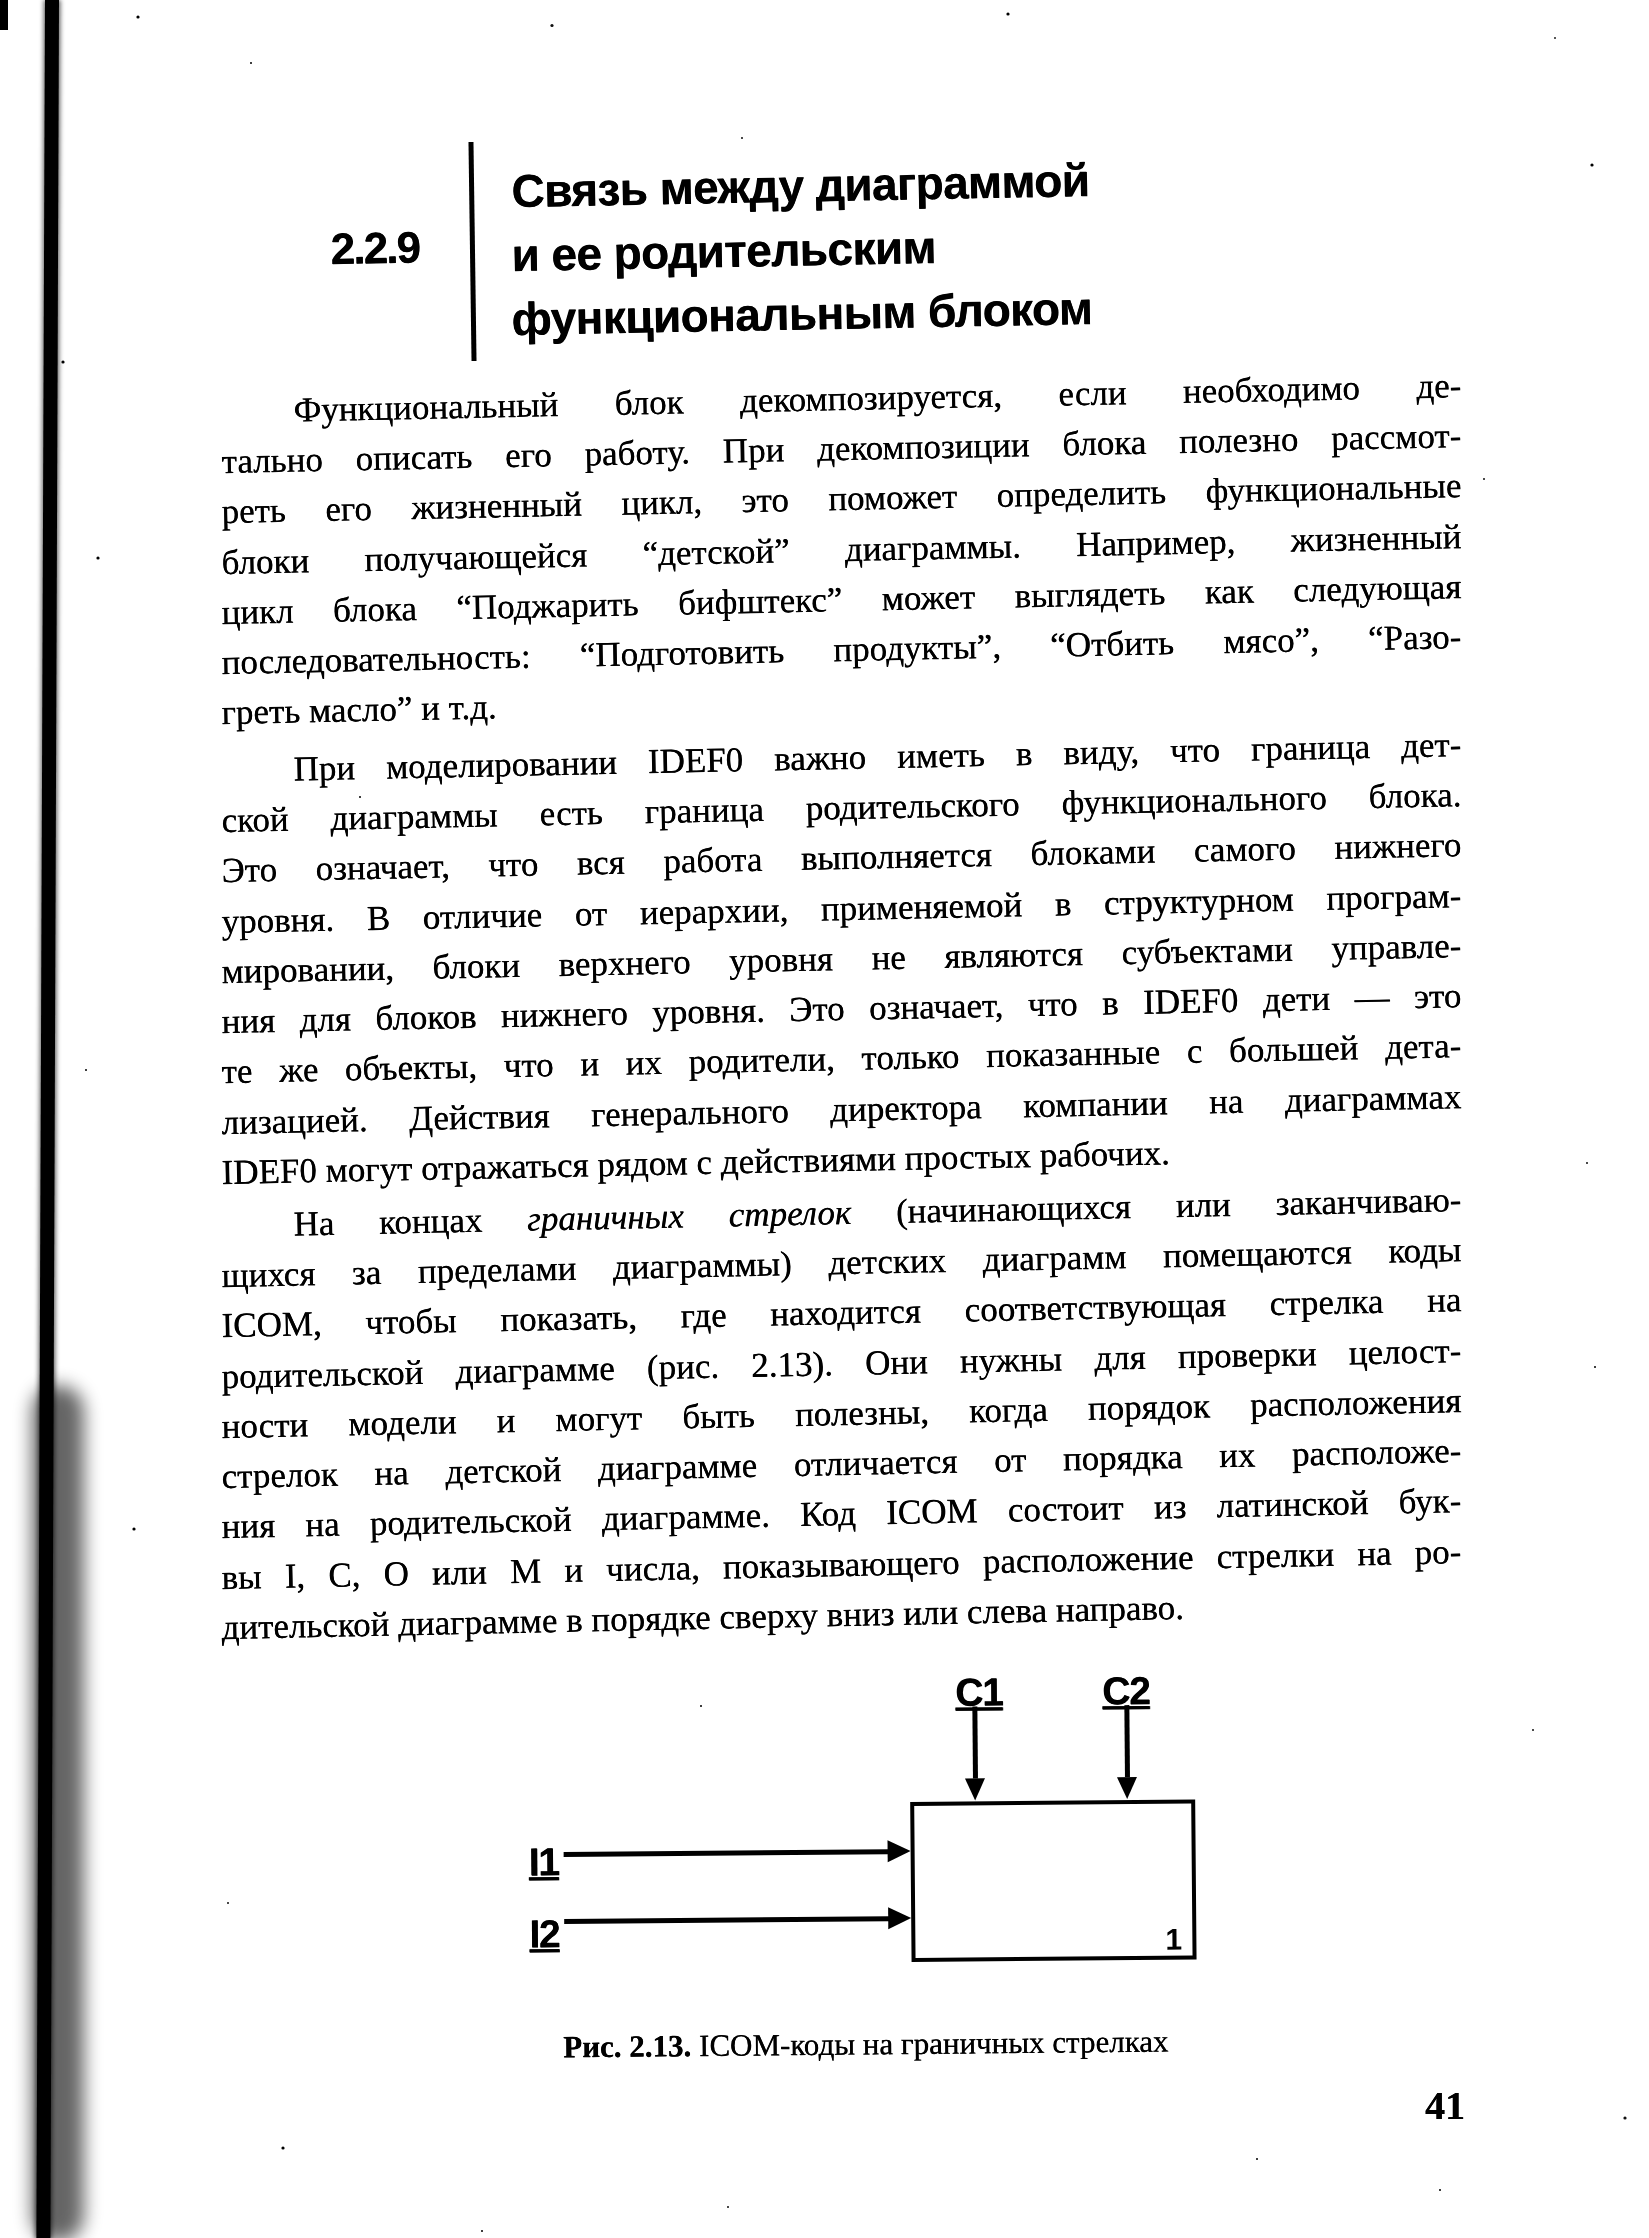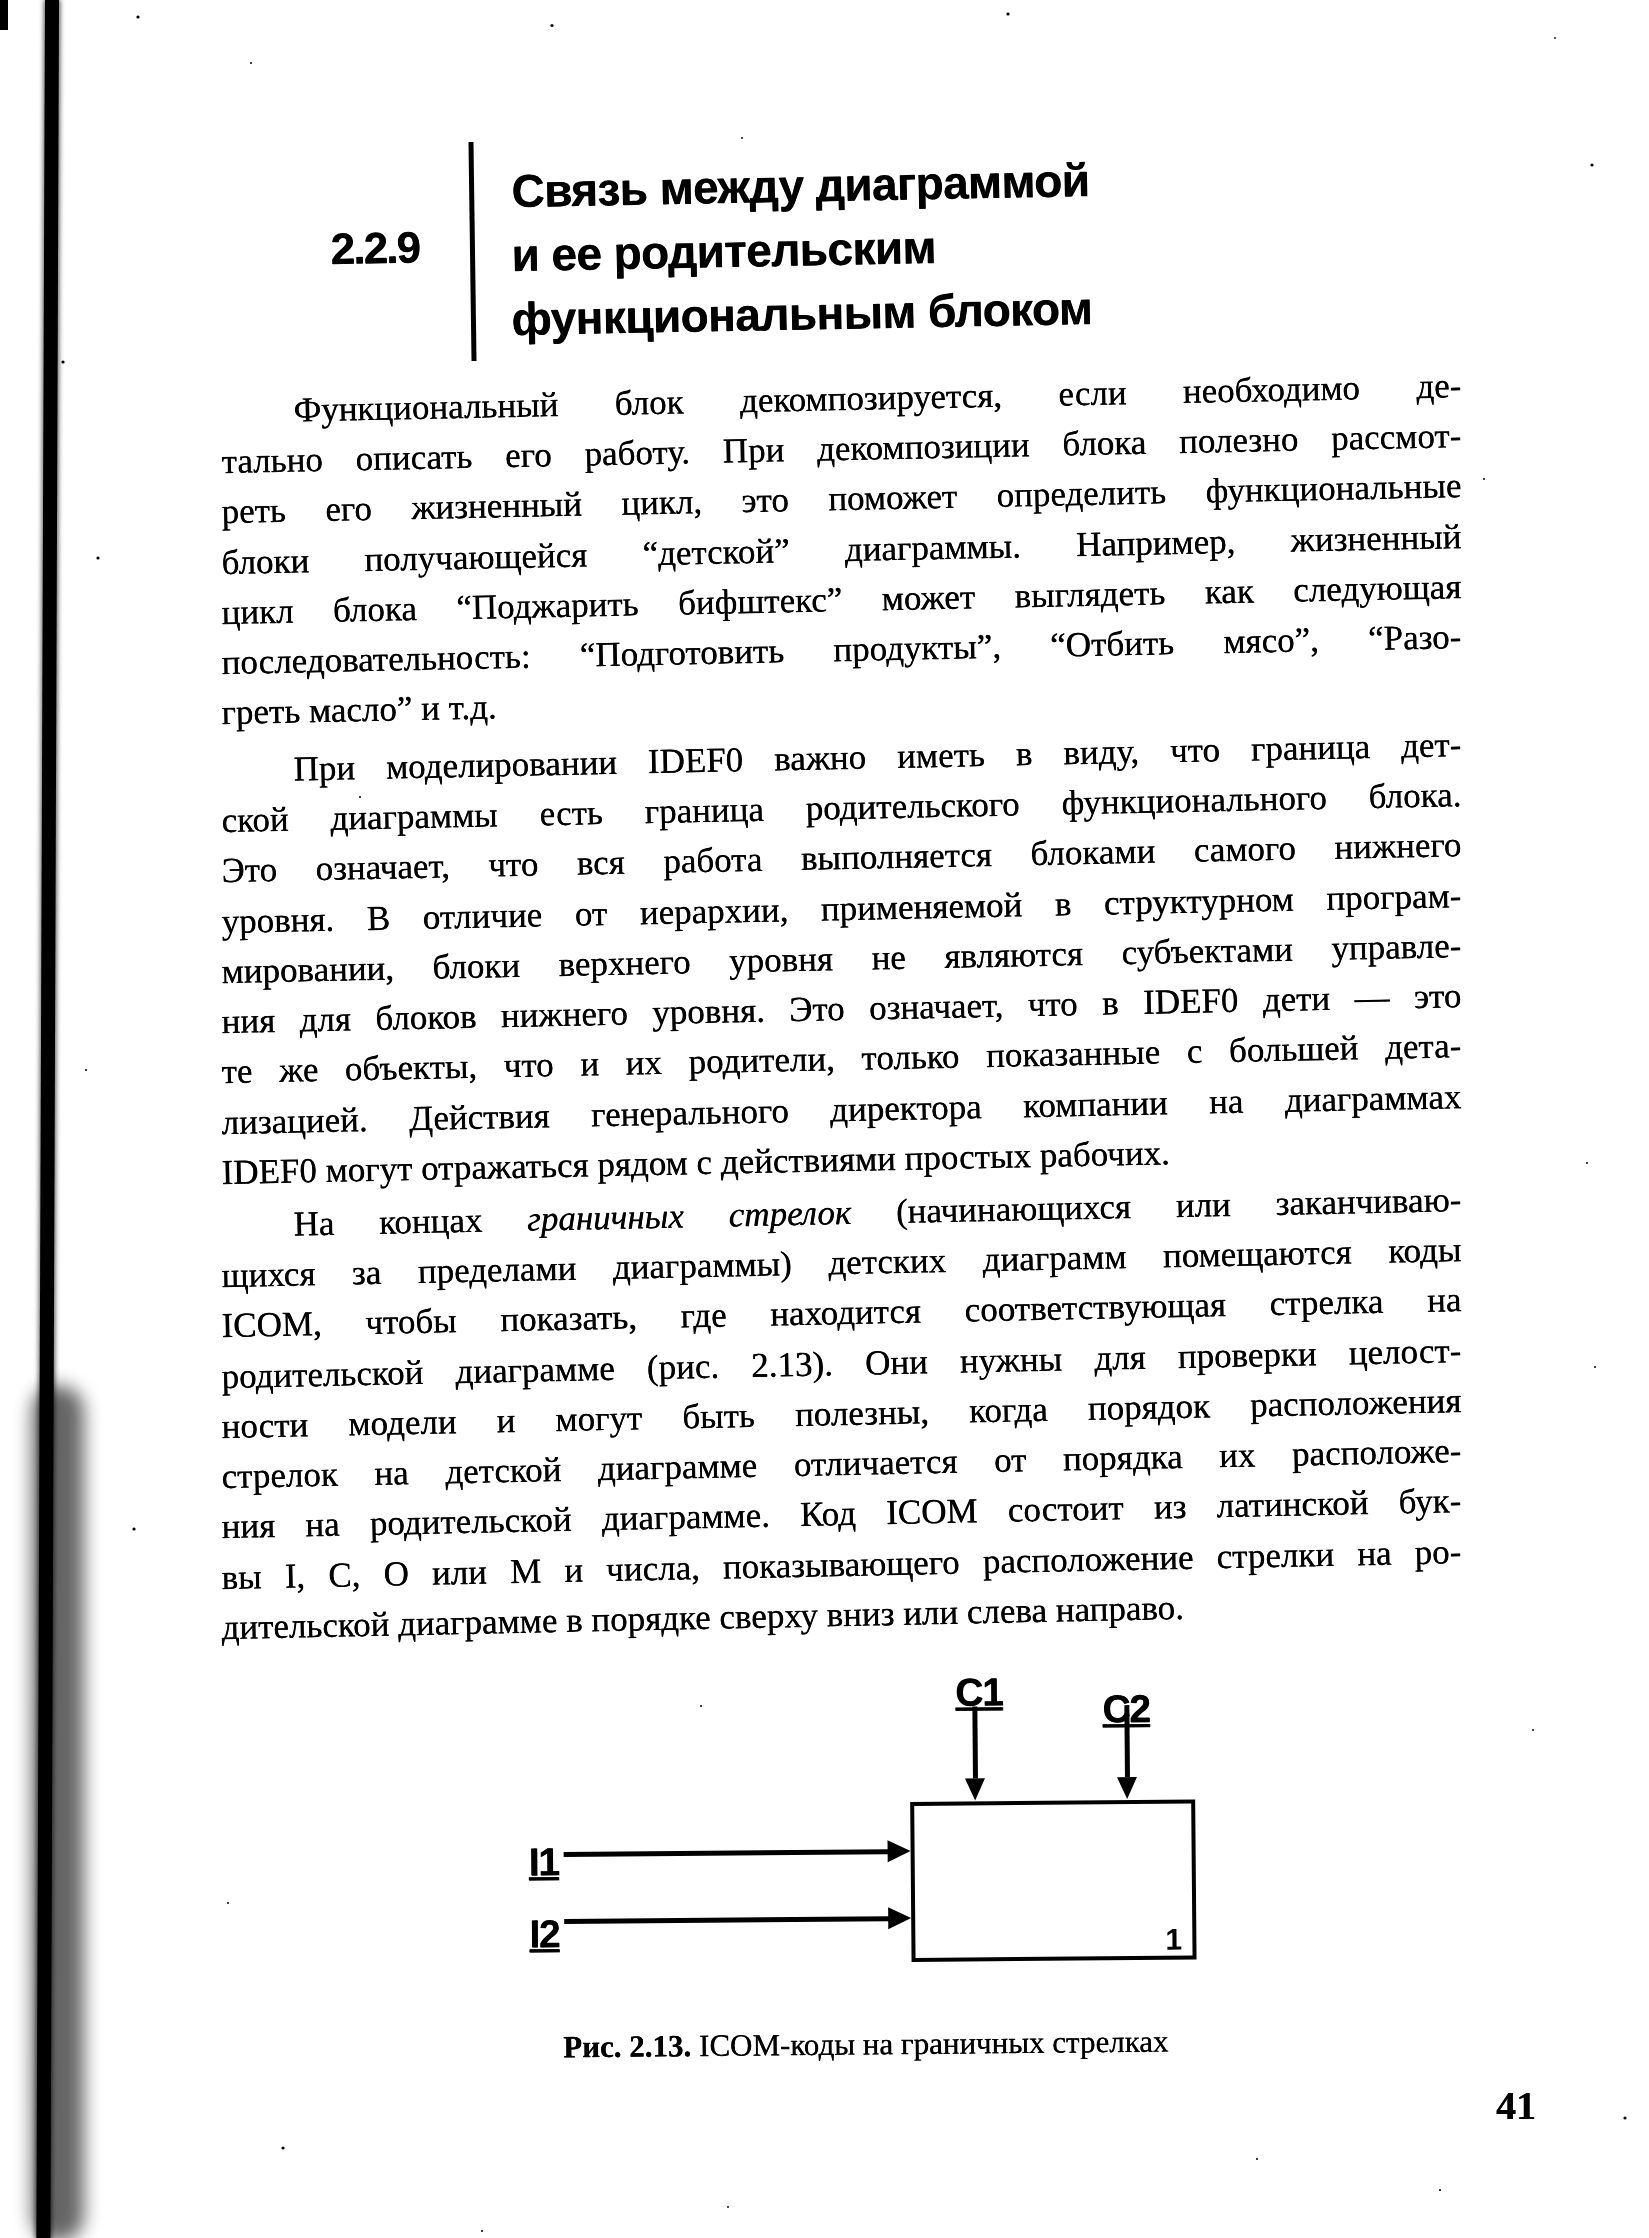--- a/index.html
+++ b/index.html
@@ -85,21 +85,21 @@
   .fbox-num{position:absolute;right:10.3px;bottom:1.3px;font-size:30px;line-height:30px;}
   
   .caption{
     position:absolute;left:383px;top:2031px;width:966px;text-align:center;
     font-size:31px;line-height:36px;
     transform:rotate(-0.55deg);transform-origin:0 100%;
     text-shadow:0.3px 0.2px 0 #000;
   }
   .cap-b{font-weight:bold;}
   .pagenum{
-    position:absolute;left:1496px;top:2086px;
+    position:absolute;left:1425px;top:2086px;
     font-size:40px;line-height:40px;font-weight:bold;
     text-shadow:0.3px 0.2px 0 #000;
     text-align:right;
   }
 </style>
 </head>
 <body>
 
 <div class="page">
 
@@ -145,21 +145,21 @@
     <div class="line j" style="top:151px">родительской диаграмме (рис. 2.13). Они нужны для проверки целост-</div>
     <div class="line j" style="top:201px">ности модели и могут быть полезны, когда порядок расположения</div>
     <div class="line j" style="top:251px">стрелок на детской диаграмме отличается от порядка их расположе-</div>
     <div class="line j" style="top:301px">ния на родительской диаграмме. Код ICOM состоит из латинской бук-</div>
     <div class="line j" style="top:352px">вы I, C, O или M и числа, показывающего расположение стрелки на ро-</div>
     <div class="line last" style="top:402px">дительской диаграмме в порядке сверху вниз или слева направо.</div>
   </div>
 
   <div class="figure">
     <div class="flabel" style="left:504px;top:8.4px;">C1</div>
-    <div class="flabel" style="left:651px;top:8.4px;margin-top:18px;">C2</div>
+    <div class="flabel" style="left:651px;top:8.4px;">C2</div>
 
     <div class="vline" style="left:521px;top:42px;height:72px;"></div>
     <div class="vhead" style="left:513px;top:114px;"></div>
     <div class="vline" style="left:673px;top:42px;height:72px;"></div>
     <div class="vhead" style="left:665px;top:114px;"></div>
 
     <div class="flabel" style="left:76px;top:174px;">I1</div>
     <div class="hline" style="left:111px;top:184px;width:325px;"></div>
     <div class="hhead" style="left:435px;top:175px;"></div>
 

